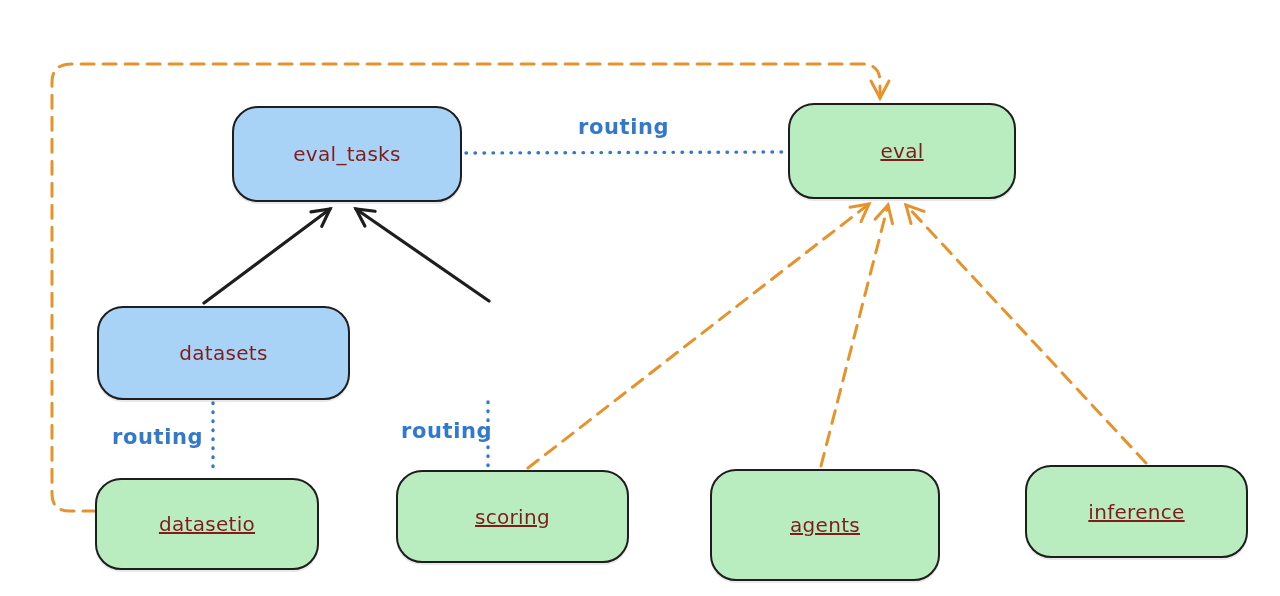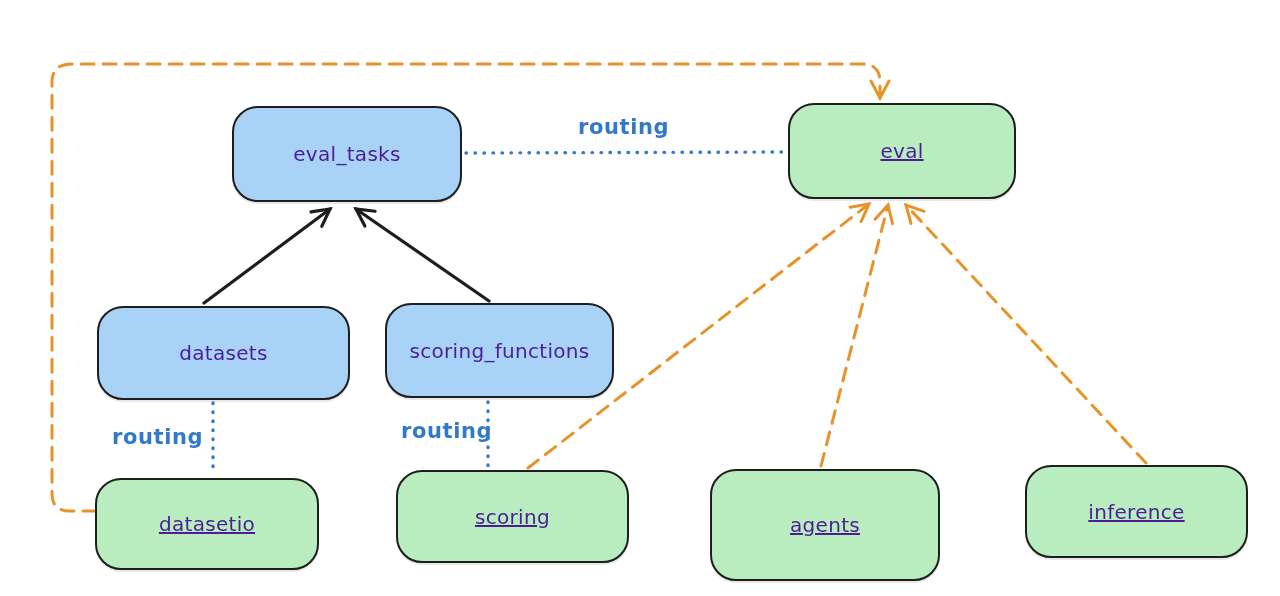--- a/index.html
+++ b/index.html
@@ -23,21 +23,21 @@
     height: 596px;
   }
   .node {
     position: absolute;
     box-sizing: border-box;
     border: 2.5px solid #1e1e1e;
     border-radius: 26px;
     display: flex;
     align-items: center;
     justify-content: center;
-    color: #4c1d95;
+    color: #7f1d1d;
     font-size: 20px;
     letter-spacing: 0.3px;
     box-shadow: 0 2px 0 rgba(30,30,30,0.10);
   }
   .node.blue  { background: #a8d3f6; }
   .node.green { background: #b9edc0; text-decoration: underline; }
   .node-label {
     white-space: nowrap;
   }
   .edge-label {
@@ -85,23 +85,20 @@
   </div>
 
   <div class="node green" style="left:788px; top:103px; width:228px; height:96px;">
     <span class="node-label">eval</span>
   </div>
 
   <div class="node blue" style="left:97px; top:306px; width:253px; height:94px;">
     <span class="node-label">datasets</span>
   </div>
 
-  <div class="node blue" style="left:385px; top:303px; width:229px; height:95px;">
-    <span class="node-label">scoring_functions</span>
-  </div>
 
   <div class="node green" style="left:95px; top:470px; width:224px; height:92px;margin-top:8px;">
     <span class="node-label">datasetio</span>
   </div>
 
   <div class="node green" style="left:396px; top:470px; width:233px; height:93px;">
     <span class="node-label">scoring</span>
   </div>
 
   <div class="node green" style="left:710px; top:469px; width:230px; height:112px;">

